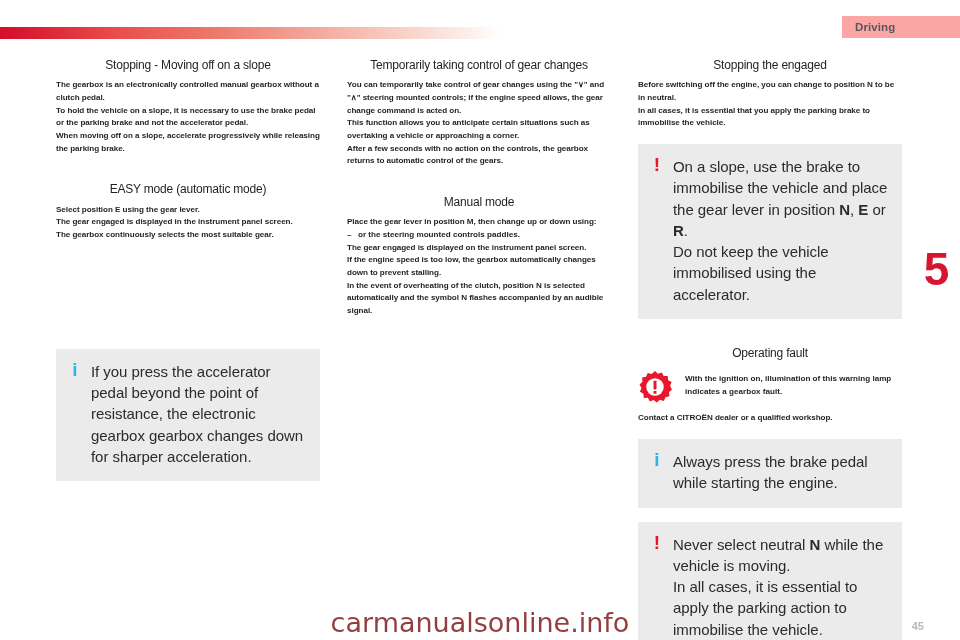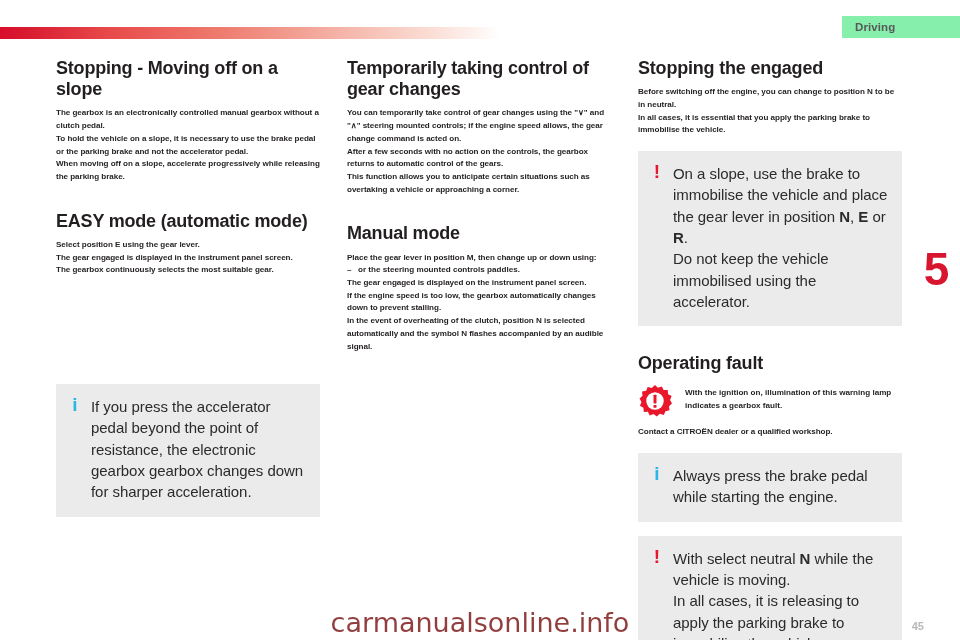--- a/index.html
+++ b/index.html
@@ -28,21 +28,21 @@
     height: 12px;
     background: linear-gradient(to right, #d80d2c 0%, #d8172f 4%, #e84a4a 22%, #ee7b6e 44%, #f4aa9e 64%, #f9d4ca 82%, #fdf2ee 95%, #ffffff 100%);
   }
 
   .chapter-tab {
     position: absolute;
     right: 0;
     top: 16px;
     width: 118px;
     height: 22px;
-    background: #86efac;
+    background: #fca5a5;
     display: flex;
     align-items: center;
     justify-content: flex-start;
     padding-left: 13px;
   }
 
   .chapter-tab-label {
     font-size: 11.5px;
     font-weight: bold;
     color: #57585a;
@@ -79,26 +79,27 @@
     gap: 27px;
   }
 
   .col {
     width: 264px;
     flex: 0 0 264px;
   }
 
   
   h2.sec-title {
-    font-size: 18px;
-    font-weight: bold;
+    font-size: 12px;
+    font-weight: normal;
     color: #231f20;
     line-height: 1.18;
     letter-spacing: -0.2px;
     margin-bottom: 7px;
+    text-align: center;
   }
 
   .sec-title.spaced {
     margin-top: 27px;
   }
 
   p.body {
     font-size: 8.1px;
     font-weight: bold;
     color: #231f20;
@@ -255,22 +256,22 @@
         <span class="callout-icon info">i</span>
         <span class="callout-text">If you press the accelerator pedal beyond the point of resistance, the electronic gearbox gearbox changes down for sharper acceleration.</span>
       </div>
 
     </div>
 
     <div class="col">
 
       <h2 class="sec-title">Temporarily taking control of gear changes</h2>
       <p class="body">You can temporarily take control of gear changes using the "∨" and "∧" steering mounted controls; if the engine speed allows, the gear change command is acted on.</p>
+      <p class="body">This function allows you to anticipate certain situations such as overtaking a vehicle or approaching a corner.</p>
       <p class="body">After a few seconds with no action on the controls, the gearbox returns to automatic control of the gears.</p>
-      <p class="body">This function allows you to anticipate certain situations such as overtaking a vehicle or approaching a corner.</p>
 
       <h2 class="sec-title spaced">Manual mode</h2>
       <p class="body">Place the gear lever in position M, then change up or down using:</p>
 
       <ul class="bullets">
         <li>or the steering mounted controls paddles.</li>
       </ul>
 
       <p class="body">The gear engaged is displayed on the instrument panel screen.</p>
       <p class="body">If the engine speed is too low, the gearbox automatically changes down to prevent stalling.</p>
@@ -307,21 +308,21 @@
 
       <p class="body">Contact a CITROËN dealer or a qualified workshop.</p>
 
       <div class="callout">
         <span class="callout-icon info">i</span>
         <span class="callout-text">Always press the brake pedal while starting the engine.</span>
       </div>
 
       <div class="callout">
         <span class="callout-icon warn">!</span>
-        <span class="callout-text"><span>With select neutral </span><b>N</b><span> while the vehicle is moving.</span><br><span>In all cases, it is releasing to apply the parking brake to immobilise the vehicle.</span></span>
+        <span class="callout-text"><span>Never select neutral </span><b>N</b><span> while the vehicle is moving.</span><br><span>In all cases, it is essential to apply the parking action to immobilise the vehicle.</span></span>
       </div>
 
     </div>
 
   </div>
 
   <div class="page-number">45</div>
   <div class="watermark">carmanualsonline.info</div>
 
 </div>

